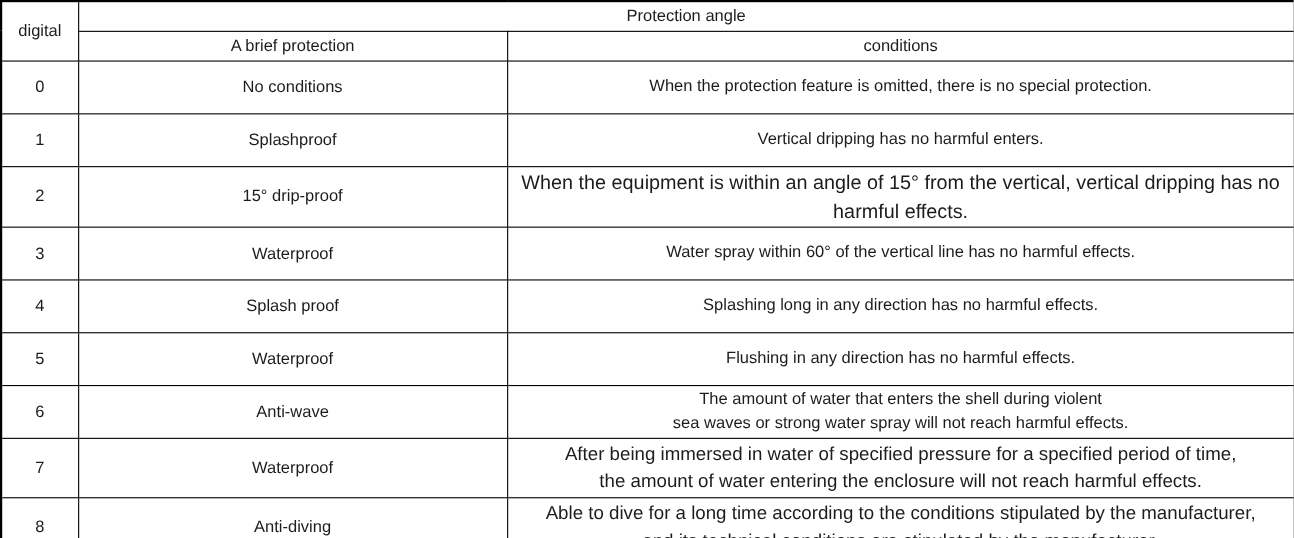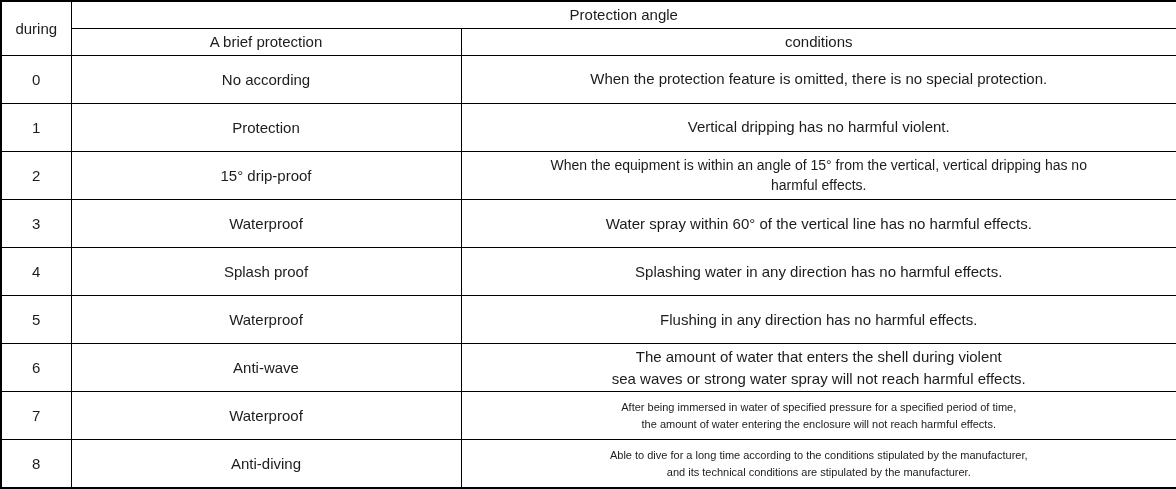--- a/index.html
+++ b/index.html
@@ -27,67 +27,67 @@
     font-weight: normal;
     font-size: 15px;
     background: #ffffff;
   }
   tr.hdr-row { height: 27px; }
   tr.data-row { height: 48px; }
   td.def {
     white-space: pre-line;
     line-height: 1.45;
   }
-  td.fs-m { font-size: 14px; margin-top: 25px; }
-  td.fs-s { font-size: 11px; line-height: 1.5; margin-left: 16px; }
+  td.fs-m { font-size: 18px; margin-top: 25px; }
+  td.fs-s { font-size: 17px; line-height: 1.5; margin-left: 16px; }
 </style>
 </head>
 <body>
 
 <table class="pc-table">
   <colgroup>
     <col style="width:70px">
     <col style="width:390px">
     <col style="width:716px">
   </colgroup>
   <tbody>
     <tr class="hdr-row">
-      <td rowspan="2">during</td>
+      <td rowspan="2">digital</td>
       <td colspan="2">Protection angle</td>
     </tr>
     <tr class="hdr-row">
       <td>A brief protection</td>
       <td>conditions</td>
     </tr>
 
     <tr class="data-row">
       <td>0</td>
-      <td>No according</td>
+      <td>No conditions</td>
       <td class="def">When the protection feature is omitted, there is no special protection.</td>
     </tr>
     <tr class="data-row">
       <td>1</td>
-      <td>Protection</td>
-      <td class="def">Vertical dripping has no harmful violent.</td>
+      <td>Splashproof</td>
+      <td class="def">Vertical dripping has no harmful enters.</td>
     </tr>
     <tr class="data-row">
       <td>2</td>
       <td>15° drip-proof</td>
       <td class="def fs-m">When the equipment is within an angle of 15° from the vertical, vertical dripping has no
 harmful effects.</td>
     </tr>
     <tr class="data-row">
       <td>3</td>
       <td>Waterproof</td>
       <td class="def">Water spray within 60° of the vertical line has no harmful effects.</td>
     </tr>
     <tr class="data-row">
       <td>4</td>
       <td>Splash proof</td>
-      <td class="def">Splashing water in any direction has no harmful effects.</td>
+      <td class="def">Splashing long in any direction has no harmful effects.</td>
     </tr>
     <tr class="data-row">
       <td>5</td>
       <td>Waterproof</td>
       <td class="def">Flushing in any direction has no harmful effects.</td>
     </tr>
     <tr class="data-row">
       <td>6</td>
       <td>Anti-wave</td>
       <td class="def">The amount of water that enters the shell during violent

